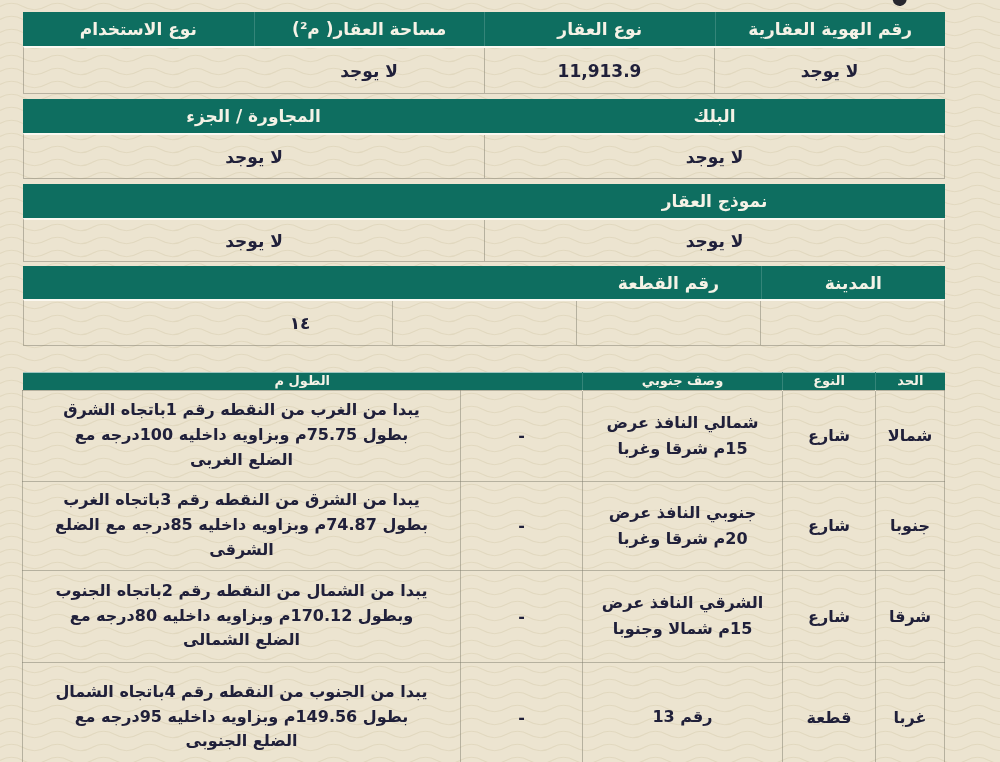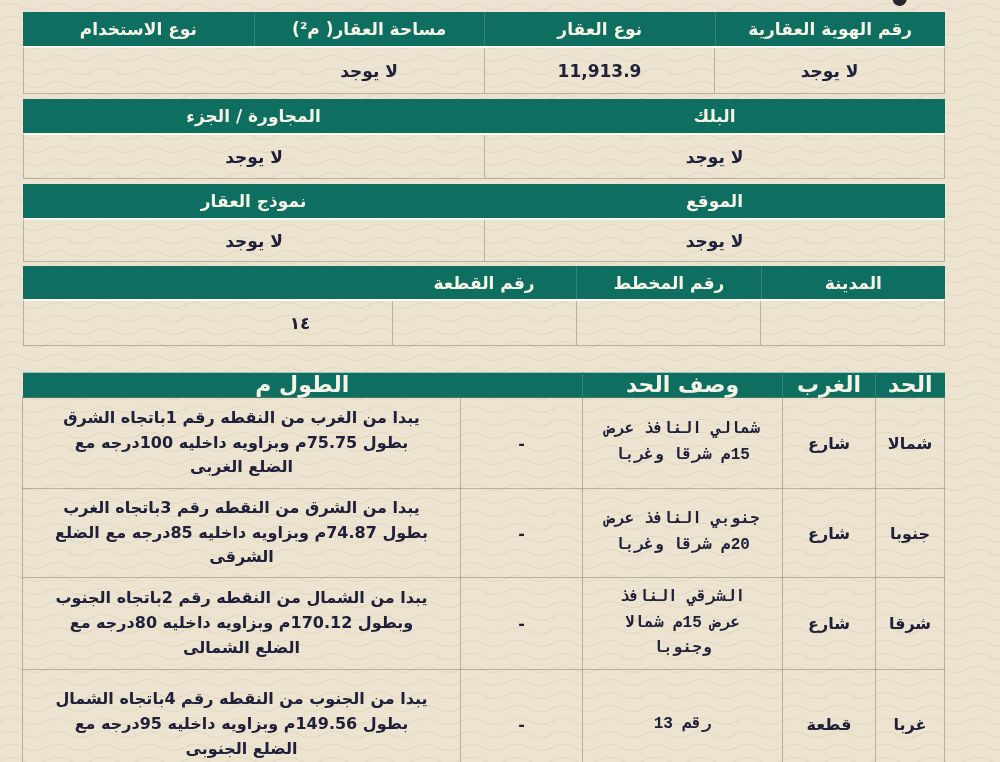--- a/index.html
+++ b/index.html
@@ -53,31 +53,31 @@
   .h34{ height:34px; } .h33{ height:33px; }
   .r48{ height:48px; } .r46{ height:46px; } .r44{ height:44px; } .r47{ height:47px; }
   .mb5{ margin-bottom:5px; } .mb4{ margin-bottom:4px; } .mb26{ margin-bottom:26px; }
 
   
   table.bounds{
     width:922px; border-collapse:collapse; table-layout:fixed;
     font-weight:bold; text-align:center;
   }
   table.bounds th{
-    background:#0e6e60; color:#f5f2e6; font-size:22px; height:18px;
+    background:#0e6e60; color:#f5f2e6; font-size:13px; height:18px;
     border-left:1px solid rgba(255,255,255,.16);
     box-shadow:0 1px 0 rgba(255,255,255,.6) inset;
   }
   table.bounds th:last-child{ border-left:none; }
   table.bounds td{
     border:1px solid rgba(128,126,110,.5);
     font-size:16px; color:#20203a; vertical-align:middle;
   }
   td.len-cell{ padding:6px 32px; line-height:1.55; font-size:16px; }
-  td.desc-cell{ padding:4px 18px; line-height:1.6;font-family:Liberation Mono, monospace; }
+  td.desc-cell{ padding:4px 18px; line-height:1.6; }
   tr.row1{ height:91px; } tr.row2{ height:89px; } tr.row3{ height:92px; } tr.row4{ height:110px; }
 
   
   .watermark{ position:absolute; z-index:2; pointer-events:none; }
   
   .top-artifact{
     position:absolute; left:893px; top:-3px; width:14px; height:9px; z-index:1;
     border-radius:0 0 7px 7px; background:#26262e;
     transform:rotate(-8deg);
   }
@@ -120,34 +120,32 @@
     </div>
     <div class="tbody grid2 r46">
       <div class="td">لا يوجد</div>
       <div class="td">لا يوجد</div>
     </div>
   </div>
   <div class="mb5"></div>
 
   <div class="section">
     <div class="thead grid2 h34">
-      <div class="th" style="border-left:none;">الموقع</div>
       <div class="th">نموذج العقار</div>
     </div>
     <div class="tbody grid2 r44">
       <div class="td">لا يوجد</div>
       <div class="td">لا يوجد</div>
     </div>
   </div>
   <div class="mb4"></div>
 
   <div class="section">
     <div class="thead grid5 h33">
       <div class="th">المدينة</div>
-      <div class="th">رقم المخطط</div>
       <div class="th">رقم القطعة</div>
     </div>
     <div class="tbody grid5 r47">
       <div class="td"></div>
       <div class="td"></div>
       <div class="td"></div>
       <div class="td">١٤</div>
     </div>
   </div>
   <div class="mb26"></div>
@@ -156,22 +154,22 @@
     <colgroup>
       <col style="width:69px">
         <col style="width:93px">
         <col style="width:200px">
         <col style="width:122px">
         <col style="width:438px">
     </colgroup>
     <tbody>
         <tr>
       <th>الحد</th>
-      <th>الغرب</th>
-      <th>وصف الحد</th>
+      <th>النوع</th>
+      <th>وصف جنوبي</th>
       <th colspan="2">الطول م</th>
     </tr>
     <tr class="row1">
       <td>شمالا</td>
       <td>شارع</td>
       <td class="desc-cell">شمالي النافذ عرض 15م شرقا وغربا</td>
       <td>-</td>
       <td class="len-cell">يبدا من الغرب من النقطه رقم 1باتجاه الشرق بطول 75.75م وبزاويه داخليه 100درجه مع الضلع الغربى</td>
     </tr>
     <tr class="row2">

